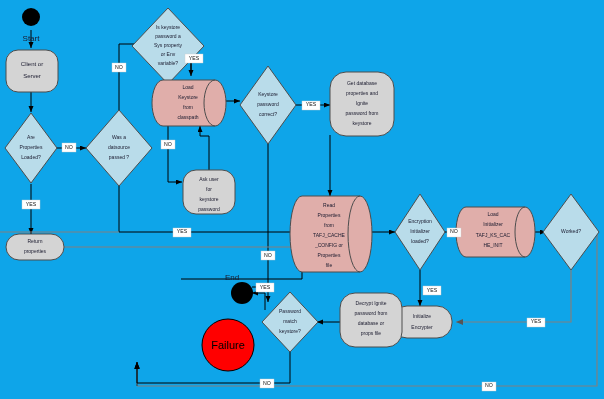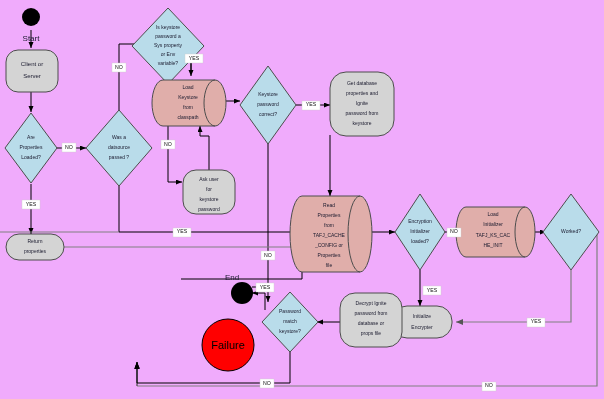--- a/index.html
+++ b/index.html
@@ -1,17 +1,17 @@
 <!DOCTYPE html>
 <html><head>
 <meta charset="utf-8">
 <style>
   html,body{margin:0;padding:0;background:#ffffff;}
   body{font-family:"Liberation Sans","DejaVu Sans",sans-serif;}
-  #canvas{position:relative;width:604px;height:399px;background:#f0abfc;overflow:hidden;}
+  #canvas{position:relative;width:604px;height:399px;background:#0ea5e9;overflow:hidden;}
   svg{position:absolute;top:0;left:0;width:604px;height:399px;}
   .nodeText{font-family:"Liberation Sans","DejaVu Sans",sans-serif;font-size:6px;fill:#1a1a2e;text-anchor:middle;dominant-baseline:middle;}
   .nodeTextSm{font-size:5px;}
   .edgeLabel{font-family:"Liberation Sans","DejaVu Sans",sans-serif;font-size:5.2px;fill:#111;text-anchor:middle;dominant-baseline:middle;}
   .lblBox{fill:#ffffff;stroke:#cccccc;stroke-width:.4;}
   .startLabel{font-family:"Liberation Sans","DejaVu Sans",sans-serif;font-size:8px;fill:#1a1a2e;text-anchor:middle;}
   .failText{font-family:"Liberation Sans","DejaVu Sans",sans-serif;font-size:11px;fill:#000;text-anchor:middle;dominant-baseline:middle;}
   .shp{stroke:#4d4d4d;stroke-width:1;}
   .edge{fill:none;stroke:#000;stroke-width:1;}
   .edgeGray{fill:none;stroke:#808080;stroke-width:1.2;}

